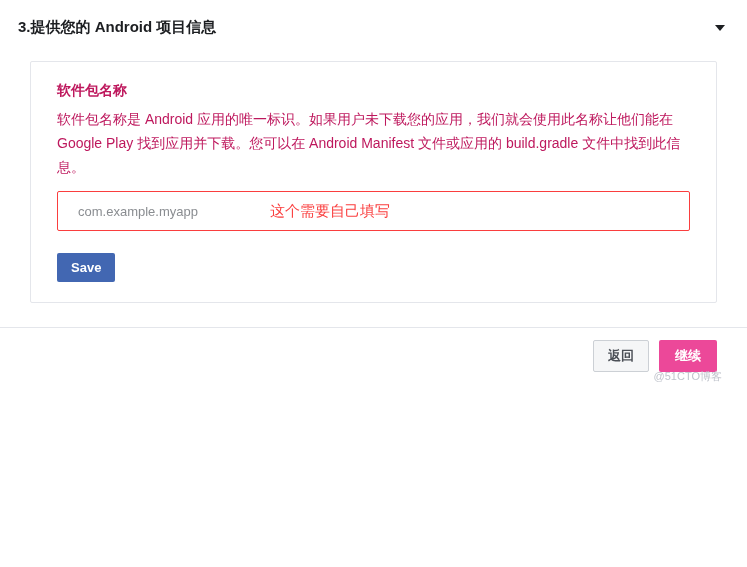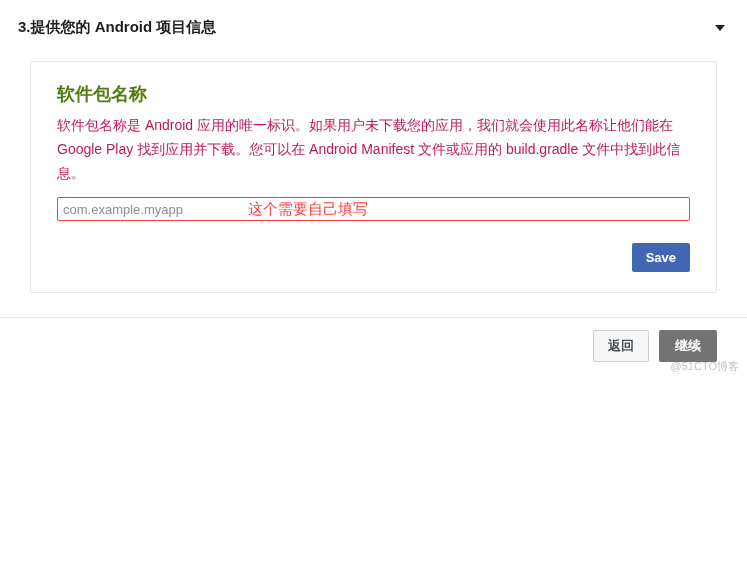--- a/index.html
+++ b/index.html
@@ -37,64 +37,63 @@
       margin: 10px 30px 10px 30px;
       border: 1px solid #e4e6eb;
       border-radius: 2px;
       padding: 20px 26px 20px 26px;
       background: #fff;
     }
     .field {
       margin-bottom: 22px;
     }
     .field-label {
-      font-size: 18px;
+      font-size: 14px;
       font-weight: 700;
-      color: #4d7c0f;
+      color: #be185d;
       margin-bottom: 8px;
     }
     .field-help {
       font-size: 14px;
       line-height: 1.7;
       color: #be185d;
       margin-bottom: 12px;
     }
     .input-wrap {
       position: relative;
     }
     .text-input {
       width: 100%;
-      height: 24px;
+      height: 40px;
       font-size: 13px;
-      padding: 0 5px;
+      padding: 0 20px;
       border: 1px solid #ccd0d5;
       border-radius: 2px;
       color: #555;
       font-family: inherit;
       background: #fff;
     }
     .text-input.highlighted {
       border: 1px solid #fa3e3e;
     }
     .text-input::placeholder {
       color: #8a8d91;
     }
     .overlay-note {
       position: absolute;
       top: 50%;
       transform: translateY(-50%);
       font-size: 15px;
       color: #fa3e3e;
       pointer-events: none;
     }
-    .overlay-note.n1 { left: 191px; }
+    .overlay-note.n1 { left: 213px; }
     .overlay-note.n2 { left: 320px; }
     .save-row {
       display: flex;
-      justify-content: flex-end;
       margin-top: 0;
     }
     .save-btn {
       background: #4267b2;
       color: #fff;
       border: none;
       font-size: 13px;
       font-weight: 700;
       padding: 7px 14px;
       border-radius: 2px;
@@ -115,33 +114,33 @@
       color: #4b4f56;
       border: 1px solid #ccd0d5;
       font-size: 13px;
       font-weight: 600;
       padding: 6px 14px;
       border-radius: 2px;
       cursor: pointer;
       font-family: inherit;
     }
     .btn-primary {
-      background: #737373;
+      background: #ec4899;
       color: #fff;
       border: none;
       font-size: 13px;
       font-weight: 700;
       padding: 7px 16px;
       border-radius: 2px;
       cursor: pointer;
       font-family: inherit;
     }
     .watermark {
       position: absolute;
-      right: 8px;
+      right: 25px;
       bottom: -12px;
       font-size: 11px;
       color: #c0c4cc;
     }
   </style>
 </head>
 <body>
 
 <div class="section-header">
   <div class="section-title">3.提供您的 Android 项目信息</div>

